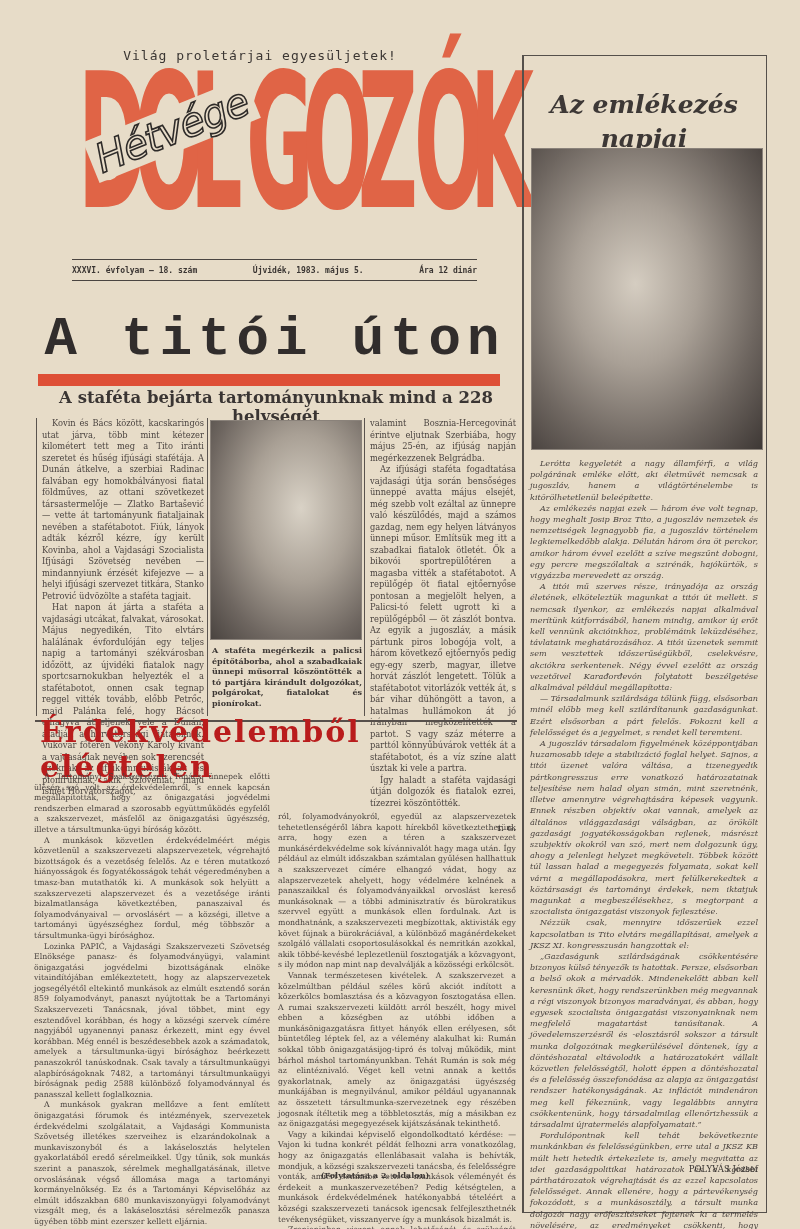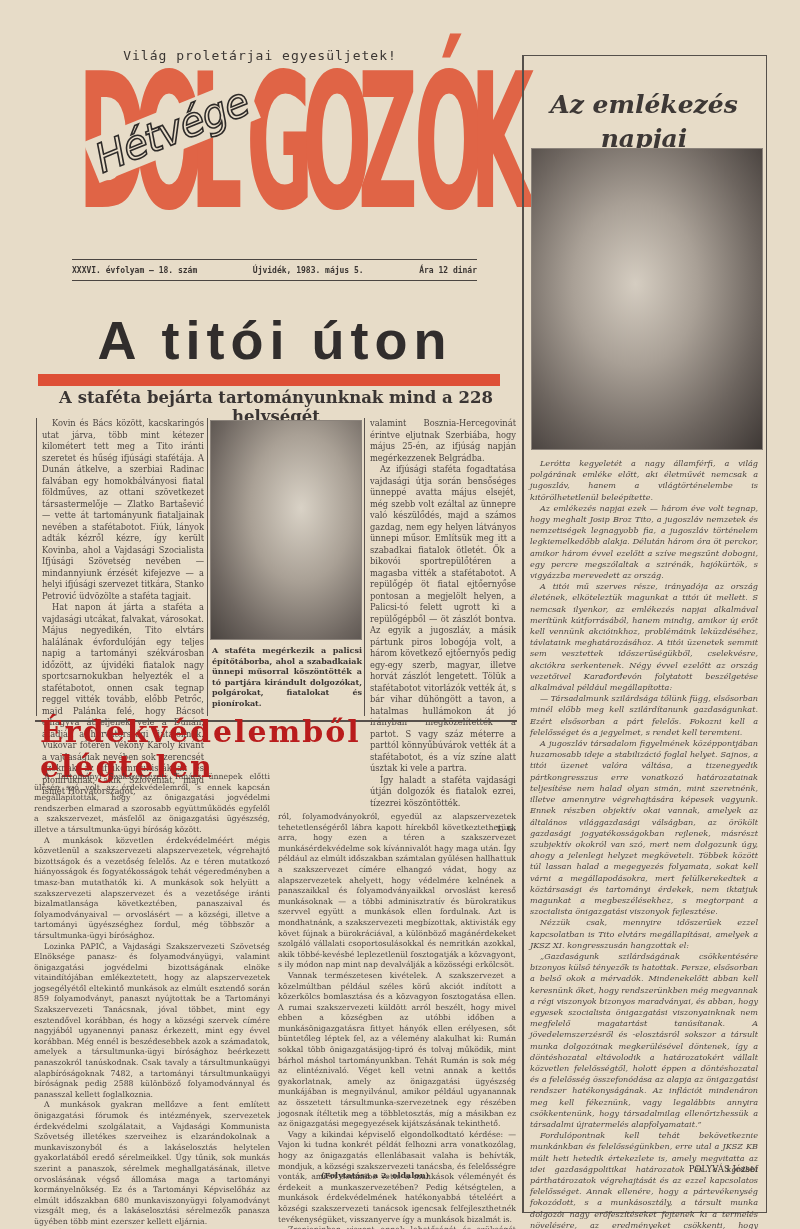--- a/index.html
+++ b/index.html
@@ -3,21 +3,21 @@
 <meta charset="utf-8">
 <style>
   html,body{margin:0;padding:0;}
   body{width:800px;height:1229px;background:#e7dcc8;position:relative;overflow:hidden;font-family:"DejaVu Serif",serif;color:#3a3430;}
   .abs{position:absolute;}
   .slogan{left:60px;top:48px;width:400px;text-align:center;font-family:"DejaVu Sans Mono",monospace;font-weight:normal;font-size:13px;letter-spacing:1px;color:#3b3633;}
   .masthead{left:78px;top:80px;width:394px;height:162px;display:flex;align-items:flex-end;justify-content:space-between;}
   .mast-letter{font-family:"DejaVu Sans",sans-serif;font-weight:bold;color:#e06446;font-size:150px;line-height:160px;transform:scaleX(0.55) scaleY(1.25);transform-origin:bottom left;width:56px;display:inline-block;}
   .hetvege{left:85px;top:108px;transform:rotate(-22deg);font-family:"DejaVu Sans",sans-serif;font-size:40px;font-style:italic;color:#e9ddc9;-webkit-text-stroke:1.6px #2e2b29;background:#e7dcc8;padding:0 6px;line-height:44px;letter-spacing:-1px;}
   .infobar{left:72px;top:259px;width:405px;height:20px;border-top:1.5px solid #4a4541;border-bottom:1.5px solid #4a4541;display:flex;justify-content:space-between;align-items:center;font-family:"DejaVu Sans Mono",monospace;font-size:8px;font-weight:bold;color:#3b3633;}
-  .headline{left:40px;top:308px;width:470px;text-align:center;font-family:Liberation Sans, sans-serif;font-weight:bold;font-size:54px;letter-spacing:6px;color:#312d2c;line-height:64px;}
+  .headline{left:40px;top:308px;width:470px;text-align:center;font-family:Liberation Mono, monospace;font-weight:bold;font-size:54px;letter-spacing:6px;color:#312d2c;line-height:64px;}
   .redbar{left:38px;top:374px;width:462px;height:12px;background:#de4f36;}
   .subhead{left:40px;top:388px;width:472px;text-align:center;font-family:"DejaVu Serif",serif;font-weight:bold;font-size:16.5px;color:#3a3533;}
   .col{font-size:8.3px;line-height:11.5px;text-align:justify;color:#4b4440;}
   .col p{margin:0;text-indent:10px;}
   .rule-v{background:#5a534e;width:1px;}
   .photo1{left:210px;top:420px;width:150px;height:218px;background:radial-gradient(ellipse at 60% 40%,#d9d2c6 0%,#a9a095 40%,#6e6660 75%,#4a4440 100%);border:1px solid #8a827a;}
   .caption1{left:212px;top:645px;width:150px;font-size:8px;line-height:10.5px;font-weight:bold;color:#3b3633;text-align:justify;}
   .sig{font-size:8px;font-weight:bold;}
   .hr1{left:35px;top:720px;width:482px;height:2px;background:#57504b;}
   .headline2{left:40px;top:714px;width:470px;font-family:"DejaVu Serif",serif;font-weight:bold;font-size:30px;color:#b91c1c;letter-spacing:2px;}

